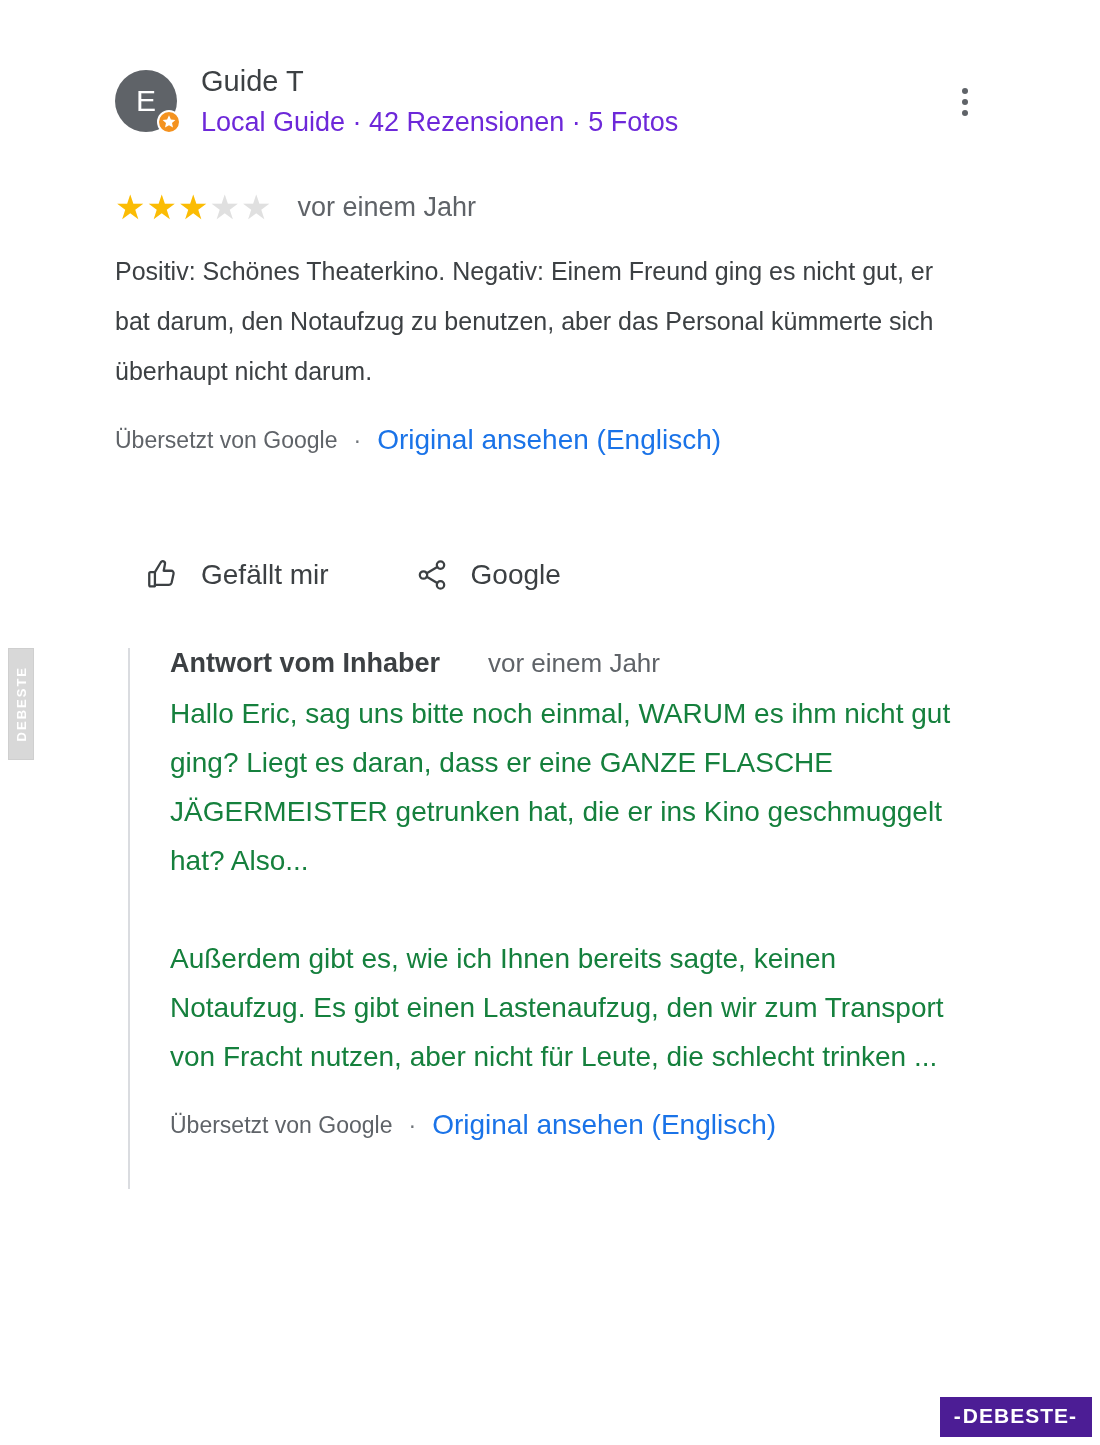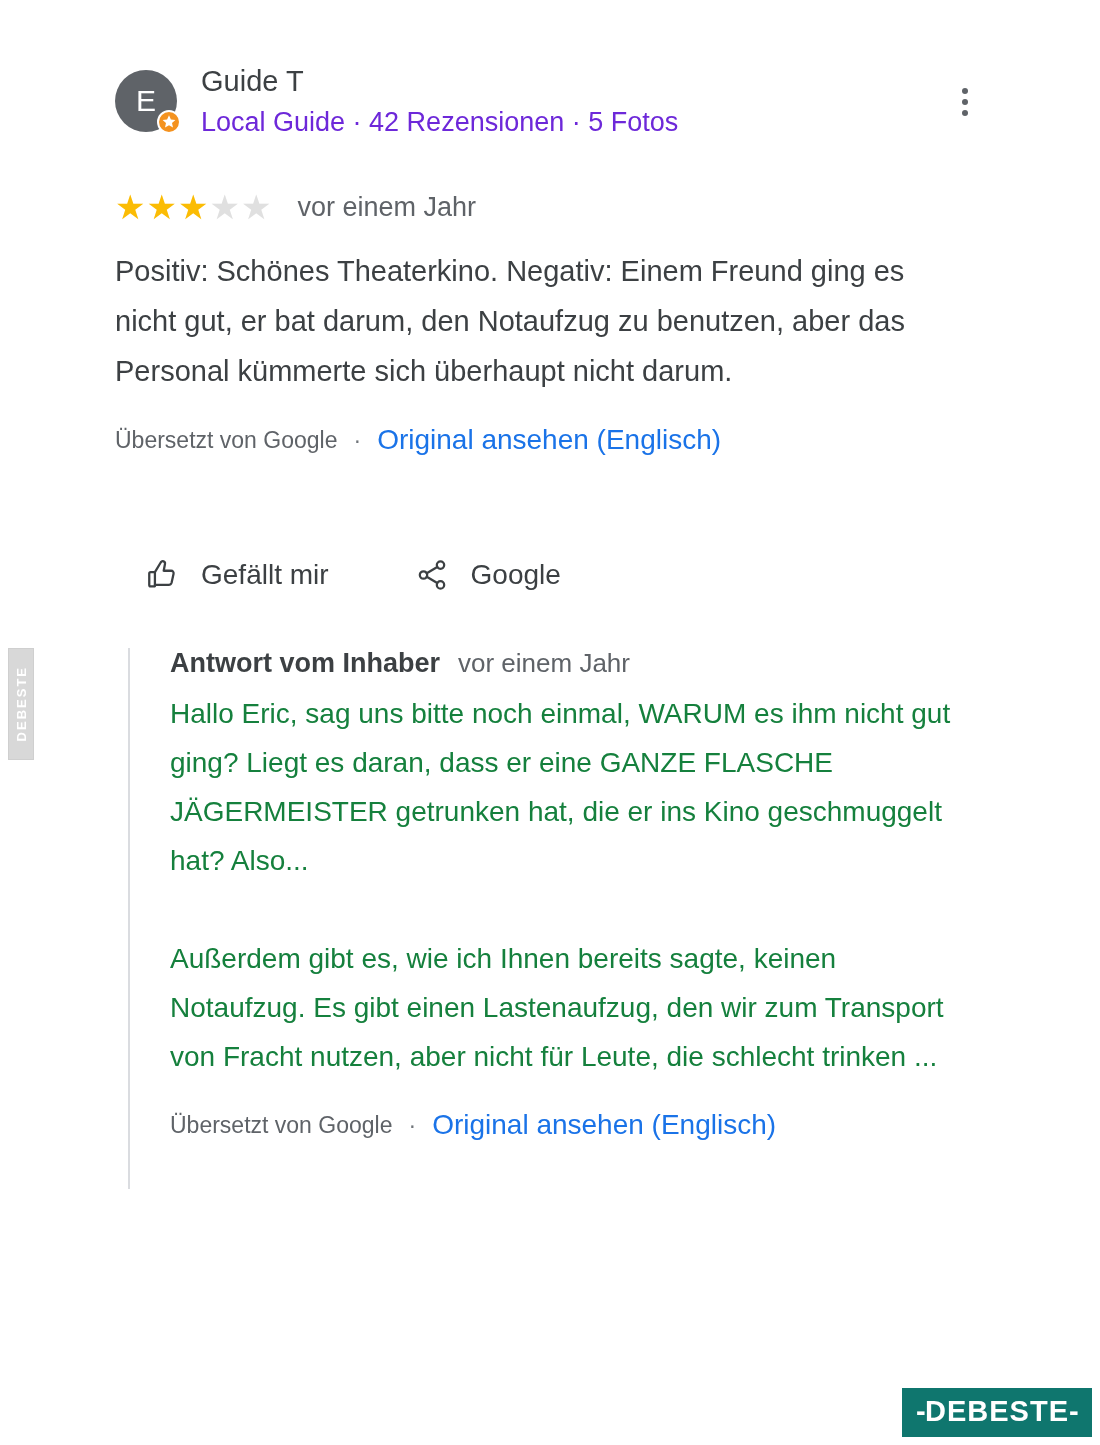--- a/index.html
+++ b/index.html
@@ -113,21 +113,21 @@
   .star.on { color: #fbbc04; }
   .rating-time {
     font-size: 27px;
     color: #5f6368;
     margin-left: 26px;
   }
 
   
   .review-text {
     margin-top: 22px;
-    font-size: 29px;
+    font-size: 25px;
     line-height: 50px;
     color: #3c4043;
     max-width: 840px;
   }
 
   .translate-row {
     margin-top: 28px;
     display: flex;
     align-items: center;
     font-size: 23px;
@@ -171,20 +171,21 @@
   
   .owner-reply {
     margin-top: 54px;
     margin-left: 13px;
     border-left: 2px solid #dadce0;
     padding: 0 0 48px 40px;
   }
   .reply-head {
     display: flex;
     align-items: baseline;
+    gap: 30px;
   }
   .reply-title {
     font-size: 27px;
     font-weight: bold;
     color: #3c4043;
   }
   .reply-time {
     margin-left: 18px;
     font-size: 26px;
     color: #5f6368;
@@ -226,24 +227,24 @@
   }
   .side-watermark span {
     writing-mode: vertical-rl;
     transform: rotate(180deg);
     font-weight: bold;
   }
   .corner-watermark {
     position: absolute;
     right: 8px;
     bottom: 8px;
-    background: #0f766e;
+    background: #4c1d95;
     color: #ffffff;
     font-weight: bold;
-    font-size: 29px;
+    font-size: 21px;
     letter-spacing: 1px;
     padding: 7px 14px 9px 14px;
     font-family: "Liberation Sans", sans-serif;
   }
   .corner-watermark .bar {
     display: inline-block;
     width: 9px;
     color: #ffffff;
   }
 </style>

